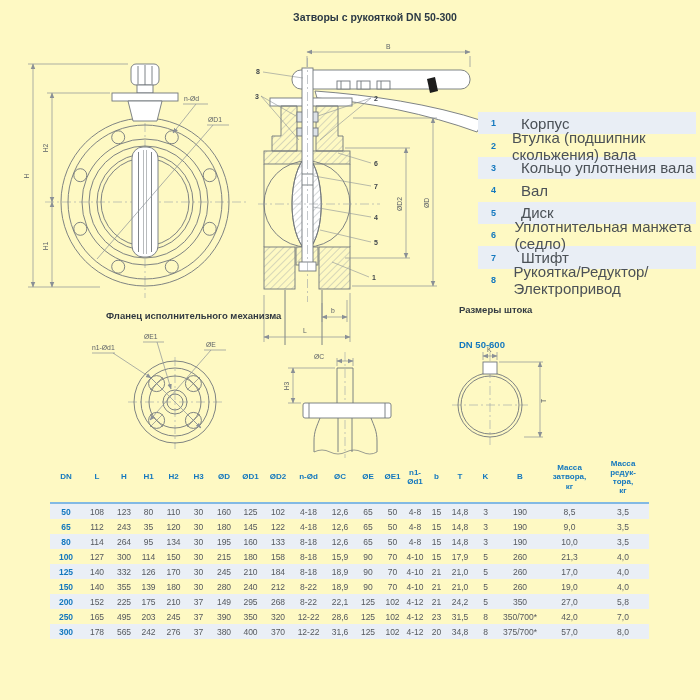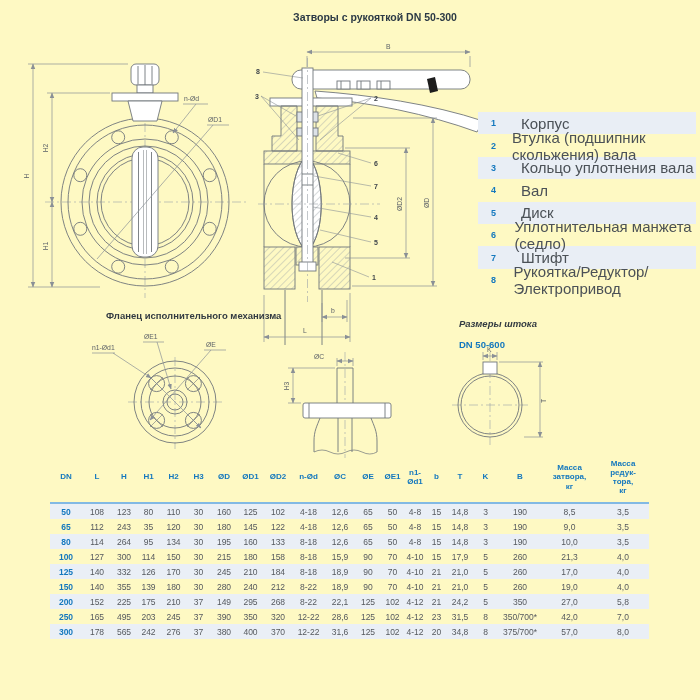--- a/index.html
+++ b/index.html
@@ -5,21 +5,21 @@
   html,body{margin:0;padding:0;background:#fff;}
   .page{position:relative;width:700px;height:700px;background:#fef9c3;overflow:hidden;
         font-family:"Liberation Sans",sans-serif;color:#3c4349;}
   .title{position:absolute;top:11px;left:75px;width:600px;text-align:center;
          font-size:10.5px;font-weight:bold;color:#2b3945;}
   svg.drw{position:absolute;left:0;top:0;}
   svg.drw text{font-family:"Liberation Sans",sans-serif;fill:#5c6268;font-size:6.8px;}
   svg.drw text.co{fill:#3f454b;font-weight:bold;font-size:7px;}
   .subhead{position:absolute;font-size:9.5px;font-weight:bold;color:#333b42;}
   .flange-head{left:95px;top:310px;margin-left:11px;}
-  .stem-head{left:459px;top:318px;font-style:italic;}
+  .stem-head{left:459px;top:304px;}
   .dn-range{position:absolute;left:459px;top:339px;font-size:9.5px;font-weight:bold;color:#1478be;}
   
   .legend{position:absolute;left:478px;top:112px;width:218px;}
   .lrow{display:flex;align-items:center;height:22.4px;}
   .lrow.alt{background:#e9eef5;}
   .lnum{width:30px;padding-left:13px;font-size:9px;font-weight:bold;color:#1478be;}
   .ltext{font-size:15px;color:#4b5157;}
   
   .table{position:absolute;left:50px;top:452px;width:599px;}
   .thead,.trow{display:grid;

